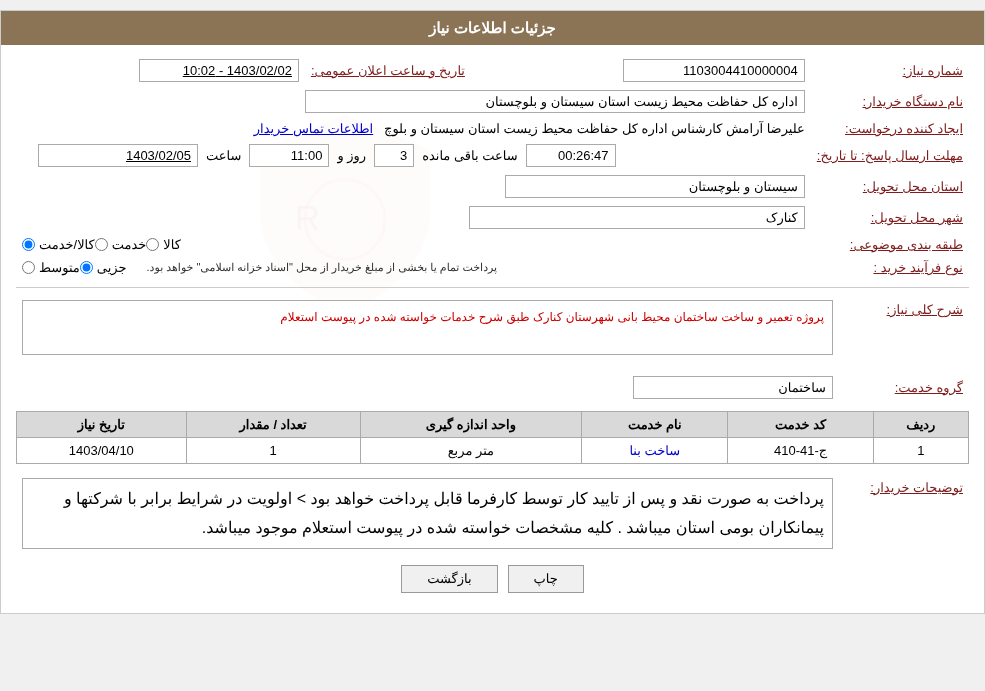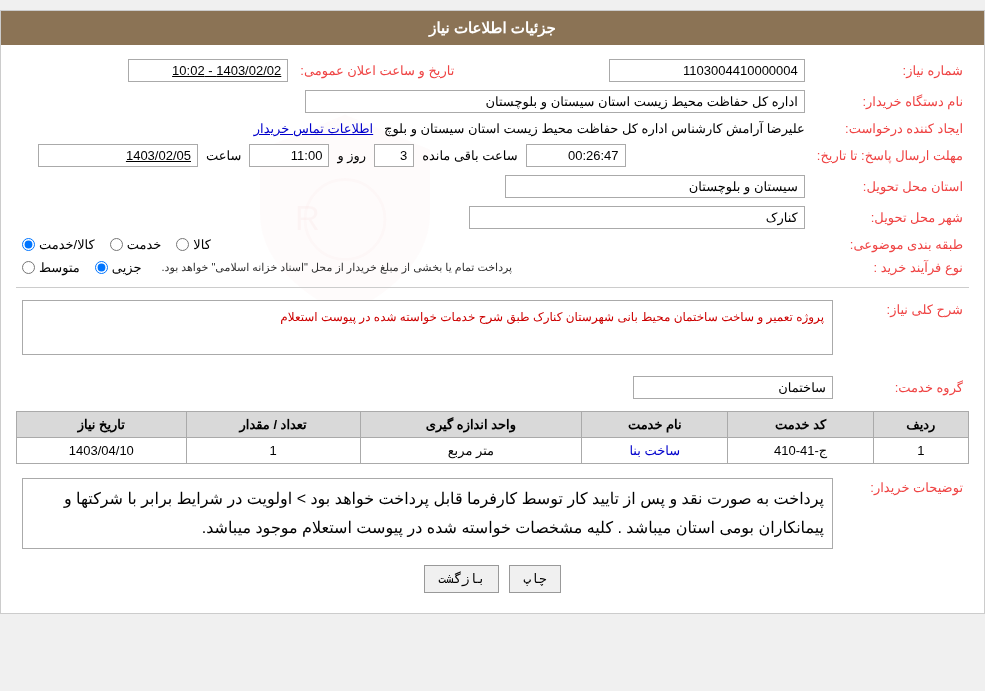--- a/index.html
+++ b/index.html
@@ -32,35 +32,36 @@
       margin-bottom: 8px;
     }
     .info-table td {
       padding: 4px 6px;
       vertical-align: middle;
     }
     .label-cell {
       text-align: right;
       white-space: nowrap;
       font-weight: normal;
-      color: #ef4444;
+      color: #7f1d1d;
       width: 130px;
+      text-decoration: underline;
     }
     .value-cell {
       text-align: right;
     }
     .input-box {
       border: 1px solid #aaa;
       padding: 3px 6px;
       background: #fff;
       display: inline-block;
       min-height: 22px;
     }
     .input-medium {
-      width: 196px;
+      width: 182px;
     }
     .input-date {
       width: 160px;
       text-decoration: underline;
     }
     .blue-link {
       color: #0000cc;
       text-decoration: underline;
       cursor: pointer;
     }
@@ -70,21 +71,20 @@
       margin: 8px 0;
     }
     .section-title {
       font-weight: bold;
       font-size: 14px;
       color: #333;
       margin: 8px 0 4px 0;
     }
     .radio-group {
       display: flex;
-      gap: 15px;
       flex-direction: row-reverse;
       align-items: center;
     }
     .radio-item {
       display: flex;
       align-items: center;
       gap: 4px;
       flex-direction: row-reverse;
     }
     .description-box {
@@ -133,25 +133,25 @@
       font-size: 16px;
       width: 100%;
     }
     .buttons-row {
       display: flex;
       justify-content: center;
       gap: 10px;
       margin: 12px 0 10px 0;
     }
     .btn {
-      padding: 5px 13px;
+      padding: 5px 25px;
       border: 1px solid #999;
       cursor: pointer;
       font-size: 13px;
-      font-family: Liberation Mono, monospace;
+      font-family: Liberation Serif, serif;
     }
     .btn-back {
       background: #f0f0f0;
     }
     .btn-print {
       background: #f0f0f0;
     }
     .watermark-container {
       position: relative;
     }
@@ -233,21 +233,21 @@
               </div>
               <span>ساعت</span>
               <div class="input-box" style="width:80px;">
                 <span>11:00</span>
               </div>
               <span>روز و</span>
               <div class="input-box" style="width:40px;">
                 <span>3</span>
               </div>
               <span>ساعت باقی مانده</span>
-              <div class="input-box" style="width:100px;">
+              <div class="input-box" style="width:90px;">
                 <span>00:26:47</span>
               </div>
             </div>
           </td>
         </tr>
 
         <tr>
           <td class="label-cell">استان محل تحویل:</td>
           <td class="value-cell" colspan="3">
             <div class="input-box" style="width:300px;">

